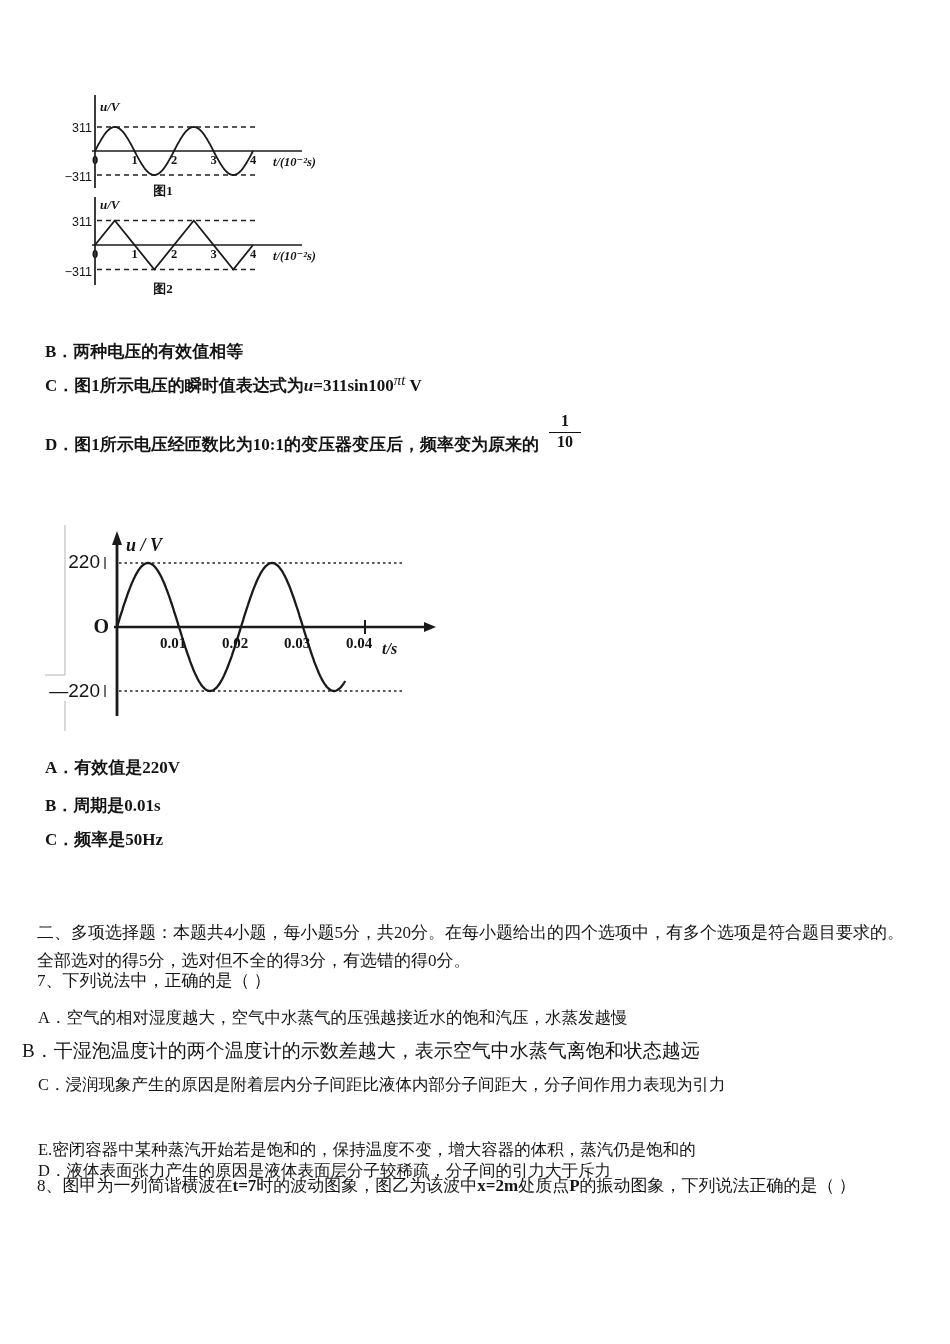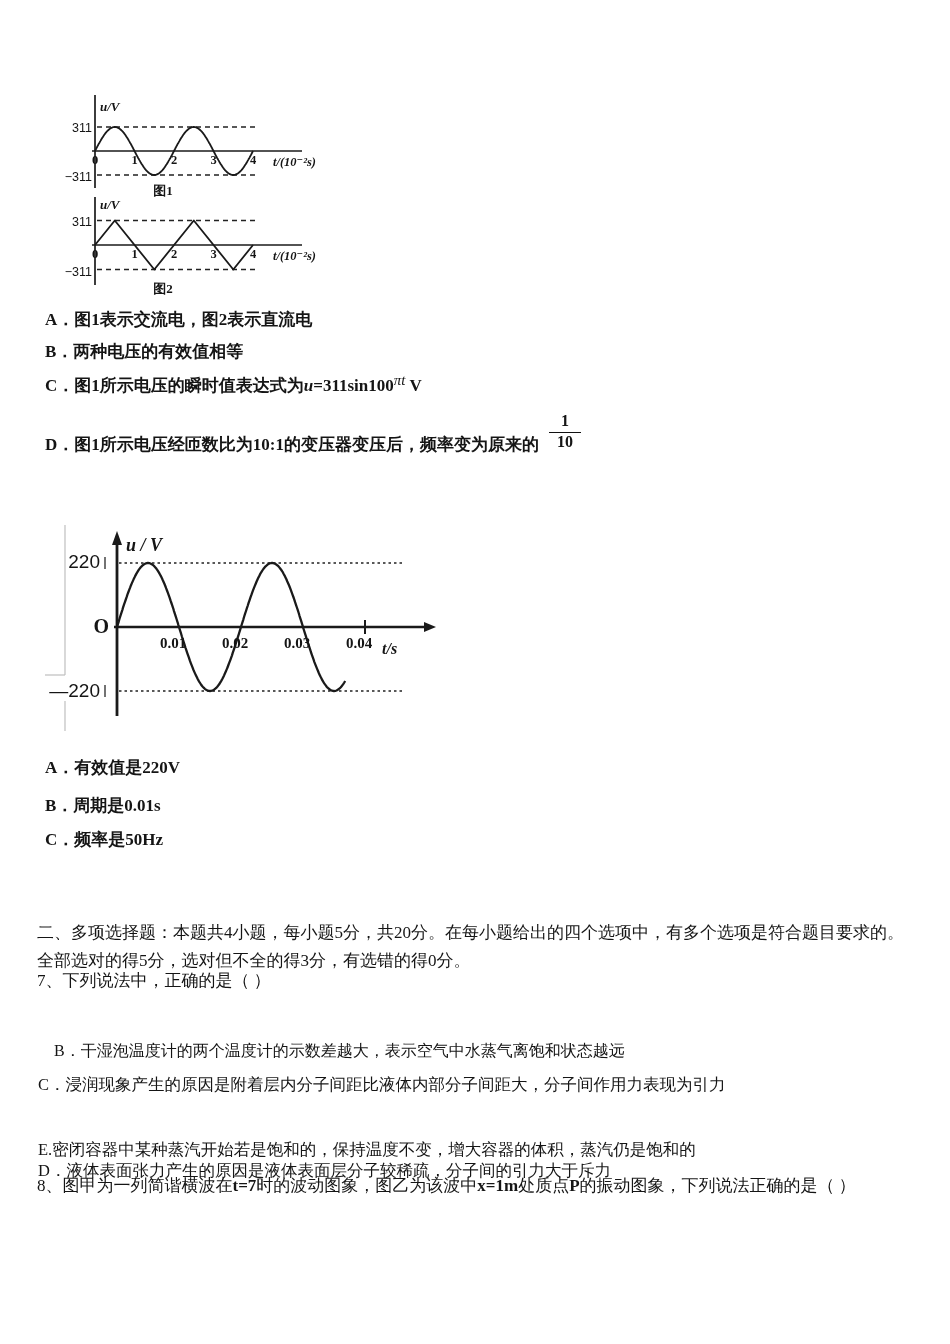--- a/index.html
+++ b/index.html
@@ -49,21 +49,20 @@
       <text x="119" y="66" text-anchor="middle" font-size="12.5" font-weight="bold" font-family="&quot;Liberation Serif&quot;,&quot;DejaVu Serif&quot;,serif">2</text>
       <text x="158.5" y="66" text-anchor="middle" font-size="12.5" font-weight="bold" font-family="&quot;Liberation Serif&quot;,&quot;DejaVu Serif&quot;,serif">3</text>
       <text x="198" y="66" text-anchor="middle" font-size="12.5" font-weight="bold" font-family="&quot;Liberation Serif&quot;,&quot;DejaVu Serif&quot;,serif">4</text>
       <text x="37" y="33.5" text-anchor="end" font-size="12.5" font-family="&quot;Liberation Sans&quot;,&quot;DejaVu Sans&quot;,sans-serif">311</text>
       <text x="37" y="83.5" text-anchor="end" font-size="12.5" font-family="&quot;Liberation Sans&quot;,&quot;DejaVu Sans&quot;,sans-serif">−311</text>
       <text x="45" y="17" font-size="13" font-style="italic" font-weight="bold" font-family="&quot;Liberation Serif&quot;,&quot;DejaVu Serif&quot;,serif">u/V</text>
       <text x="218" y="68" font-size="12.5" font-style="italic" font-weight="bold" font-family="&quot;Liberation Serif&quot;,&quot;DejaVu Serif&quot;,serif">t/(10⁻²s)</text>
       <text x="108" y="101" text-anchor="middle" font-size="13" font-weight="bold" font-family="&quot;Liberation Serif&quot;,&quot;DejaVu Serif&quot;,serif">图2</text>
     </svg>
 
-  <div class="line opt5" style="left:45px;top:308px">A．图1表示交流电，图2表示直流电</div>
   <div class="line opt5" style="left:45px;top:340px">B．两种电压的有效值相等</div>
   <div class="line opt5" style="left:45px;top:374px">
     <span>C．图1所示电压的瞬时值表达式为</span><span style="font-style:italic">u</span><span>=311sin100</span><span class="sup">πt</span> <span>V</span>
   </div>
   <div class="line opt5" style="left:45px;top:433px">D．图1所示电压经匝数比为10:1的变压器变压后，频率变为原来的</div>
   <div class="frac">
     <span class="num">1</span>
     <span class="den">10</span>
   </div>
 
@@ -94,21 +93,22 @@
     </svg>
 
   <div class="line opt6" style="left:45px;top:756px">A．有效值是220V</div>
   <div class="line opt6" style="left:45px;top:794px">B．周期是0.01s</div>
   <div class="line opt6" style="left:45px;top:828px">C．频率是50Hz</div>
 
   <div class="line" style="left:37px;top:921px">二、多项选择题：本题共4小题，每小题5分，共20分。在每小题给出的四个选项中，有多个选项是符合题目要求的。</div>
   <div class="line" style="left:37px;top:949px">全部选对的得5分，选对但不全的得3分，有选错的得0分。</div>
 
   <div class="line" style="left:37px;top:969px">7、下列说法中，正确的是（   ）</div>
-  <div class="line" style="left:54px;top:1039px;font-size:16px">B．干湿泡温度计的两个温度计的示数差越大，表示空气中水蒸气离饱和状态越远</div>
+  <div class="line" style="left:38px;top:1006px;font-size:16.5px">A．空气的相对湿度越大，空气中水蒸气的压强越接近水的饱和汽压，水蒸发越慢</div>
+  <div class="line" style="left:22px;top:1039px;font-size:19px">B．干湿泡温度计的两个温度计的示数差越大，表示空气中水蒸气离饱和状态越远</div>
   <div class="line" style="left:38px;top:1073px;font-size:16.5px">C．浸润现象产生的原因是附着层内分子间距比液体内部分子间距大，分子间作用力表现为引力</div>
   <div class="line" style="left:38px;top:1159px;font-size:16.5px">D．液体表面张力产生的原因是液体表面层分子较稀疏，分子间的引力大于斥力</div>
   <div class="line" style="left:38px;top:1138px;font-size:16.5px">E.密闭容器中某种蒸汽开始若是饱和的，保持温度不变，增大容器的体积，蒸汽仍是饱和的</div>
 
   <div class="line" style="left:37px;top:1174px">
-    <span>8、图甲为一列简谐横波在</span><b>t=7</b><span>时的波动图象，图乙为该波中</span><b>x=1m</b><span>处质点</span><b>P</b><span>的振动图象，下列说法正确的是（      ）</span>
+    <span>8、图甲为一列简谐横波在</span><b>t=7</b><span>时的波动图象，图乙为该波中</span><b>x=2m</b><span>处质点</span><b>P</b><span>的振动图象，下列说法正确的是（      ）</span>
   </div>
 </div>
 
 </body></html>

